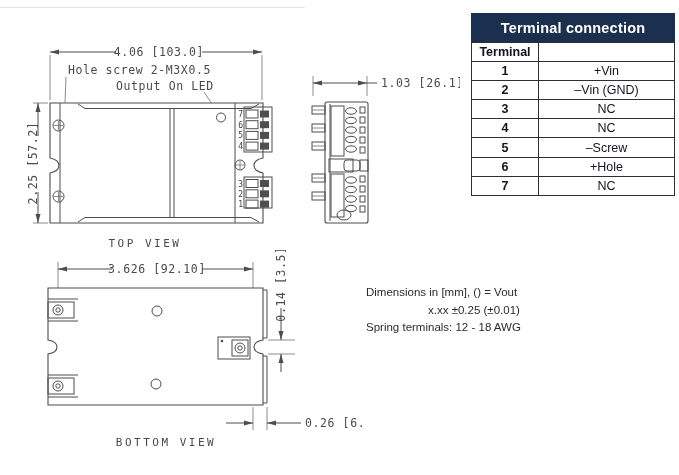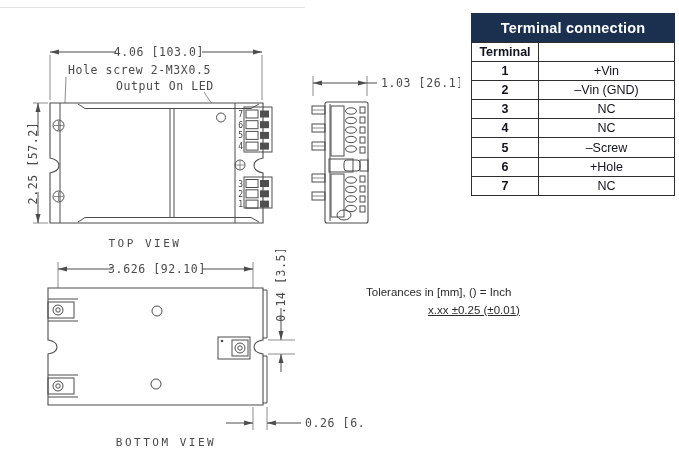--- a/index.html
+++ b/index.html
@@ -38,21 +38,21 @@
     font-size:12.5px; color:#14141f; vertical-align:middle;
   }
   .tbl th { font-weight:bold; }
   .tbl col.c1 { width:67px; }
   .tbl td.num { font-weight:bold; }
 
   .notes {
     position:absolute; left:366px; top:284px; width:300px;
     font-size:11.5px; color:#2b2b2b; line-height:17.5px;
   }
-  .notes .indent { padding-left:62px;text-decoration:underline; }
+  .notes .indent { padding-left:62px; }
 </style>
 </head>
 <body>
 
 <div class="page">
 
   <div class="topline"></div>
 
   <svg id="top-view" class="drawing" width="285" height="250" viewBox="0 0 285 250">
 
@@ -317,17 +317,18 @@
       <line class="s" x1="247" y1="173" x2="281" y2="173"></line>
       <polygon class="ar" points="233,173 224,170.5 224,175.5"></polygon>
       <polygon class="ar" points="247,173 256,170.5 256,175.5"></polygon>
       <text class="cad" x="285" y="177" text-anchor="start">0.26 [6.5]</text>
     </g>
 
     <text class="vlabel" x="146" y="196" text-anchor="middle">BOTTOM VIEW</text>
   </svg>
 
   <div class="notes">
-    <div>Tolerances in [mm], () = Inch</div>
+    <div>Dimensions in [mm], () = Vout</div>
     <div class="indent">x.xx  ±0.25 (±0.01)</div>
+    <div>Spring terminals: 12 - 18 AWG</div>
   </div>
 
 </div>
 
 </body></html>

